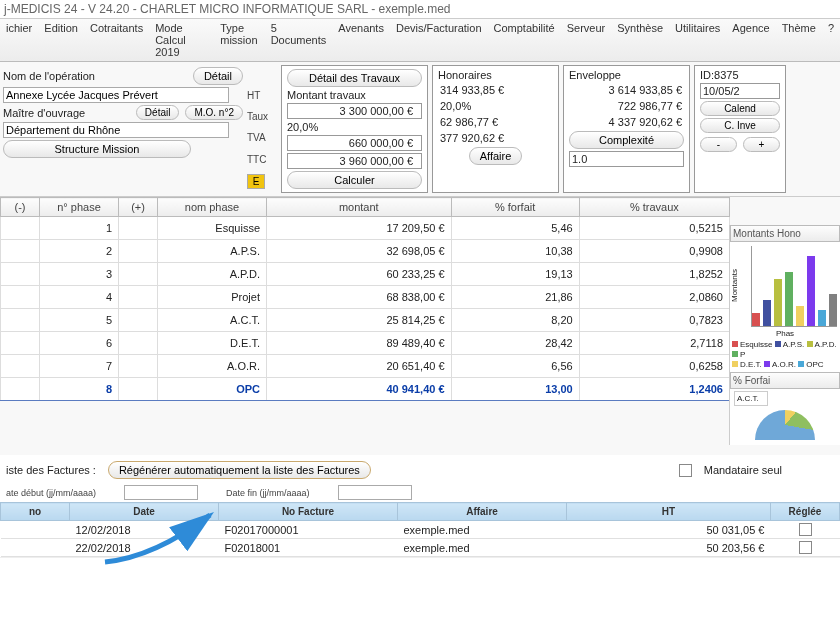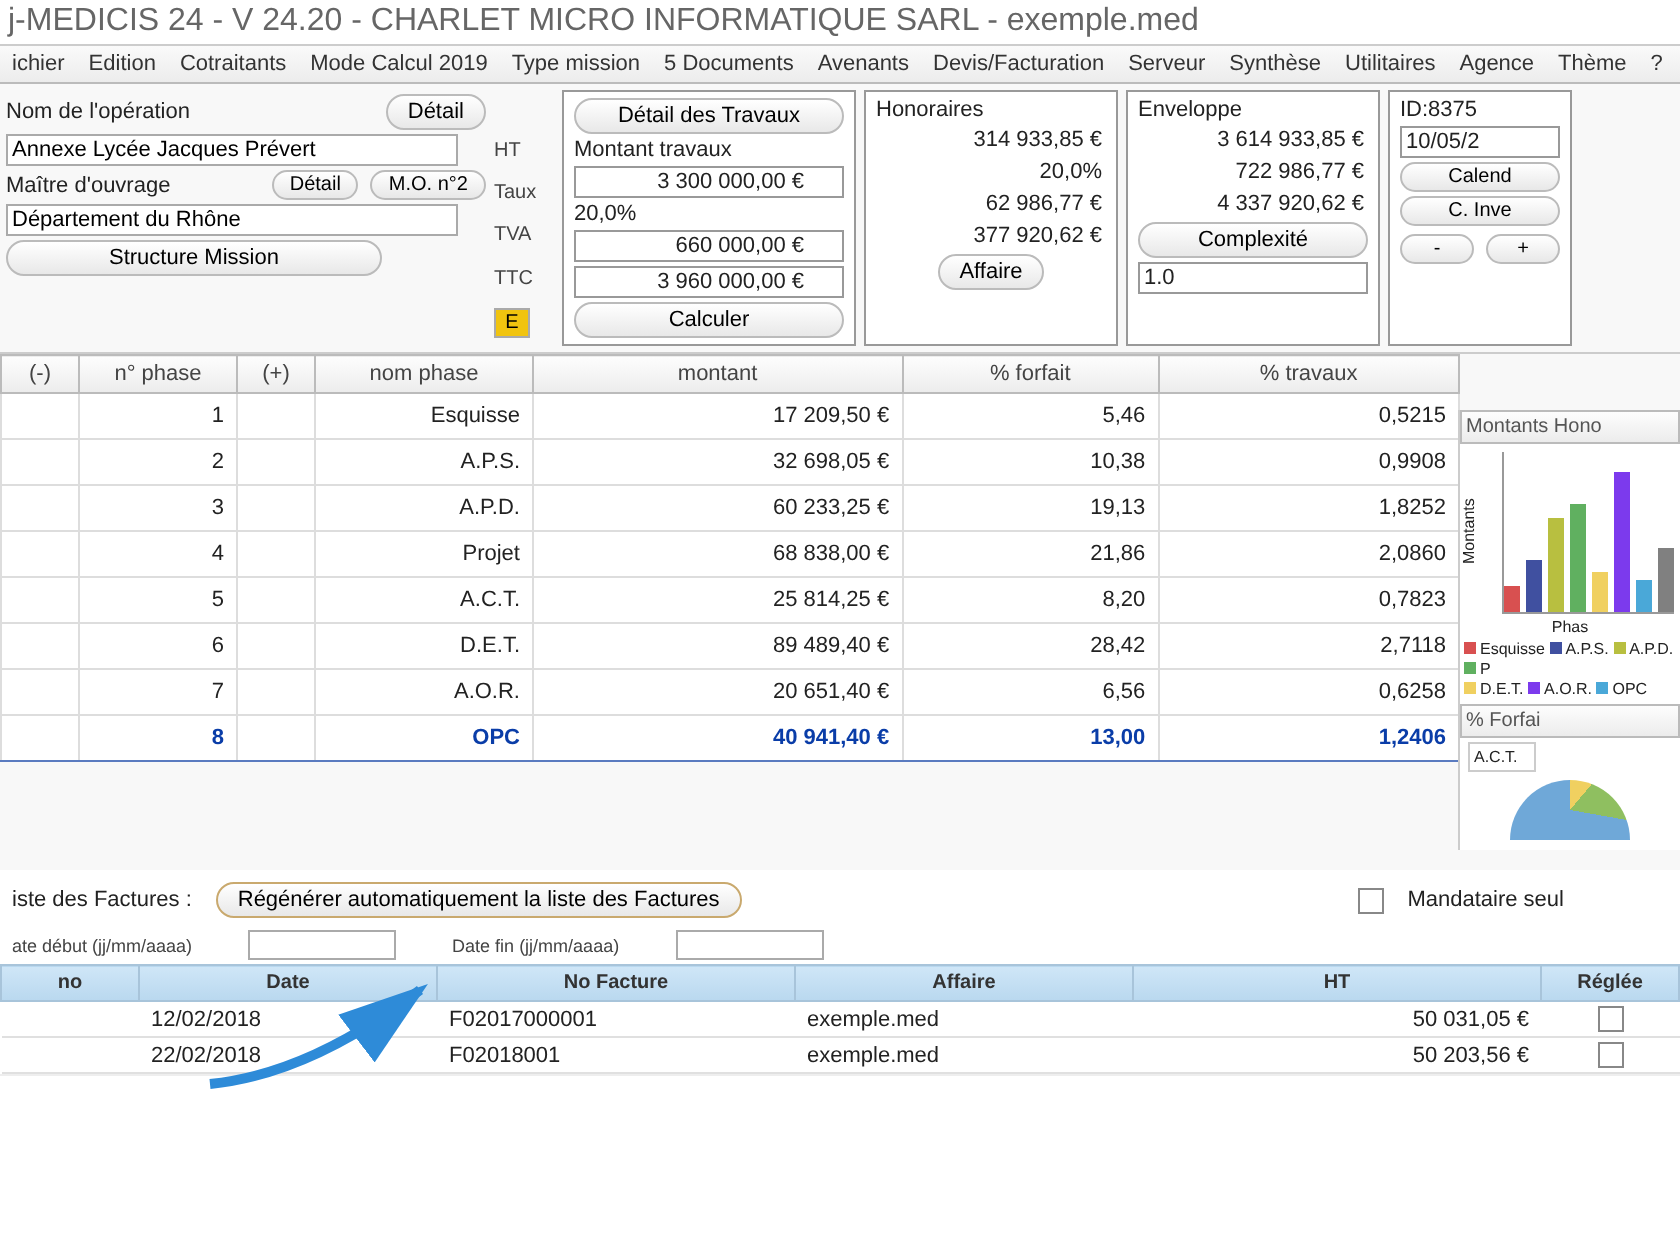--- a/index.html
+++ b/index.html
@@ -1,32 +1,32 @@
 <!DOCTYPE html>
 <html><head>
 <meta charset="utf-8">
 <style>
 html,body{margin:0;padding:0;font-family:Arial,Helvetica,sans-serif;font-size:11px;background:#f8f8f8;color:#222;width:840px;height:630px;overflow:hidden}
-.title-bar{background:#fff;padding:2px 4px;font-size:16px;color:#666;border-bottom:1px solid #ccc}
+.title-bar{background:#fff;padding:2px 4px;font-size:12px;color:#666;border-bottom:1px solid #ccc}
 .menu-bar{background:linear-gradient(#fafafa,#ececec);display:flex;gap:8px;padding:2px 4px;font-size:11px;border-bottom:1px solid #bbb}
 .menu-bar span{padding:1px 2px;cursor:default;color:#333}
 .top-panels{display:flex;gap:4px;padding:3px;border-bottom:1px solid #ccc;background:#f8f8f8;height:135px}
 .btn{background:linear-gradient(#fff,#e8e8e8);border:1px solid #bbb;border-radius:10px;padding:2px 10px;font-size:11px;cursor:pointer;white-space:nowrap}
 .btn-sm{border-radius:8px;padding:1px 8px;font-size:10px}
 .gpanel{border:1px solid #999;background:#fff;padding:3px 5px;display:flex;flex-direction:column;gap:2px;font-size:11px}
 .panel-a{flex:0 0 240px;border:none;background:none}
 .panel-a input[type="text"]{width:150px;background:#fff;border:1px solid #aaa;padding:1px 2px;font-size:11px}
 .row{display:flex;align-items:center;gap:6px;margin:2px 0}
 .vlabels{display:flex;flex-direction:column;justify-content:space-around;width:30px;font-size:10px;color:#444;padding-top:20px}
 .vlabels div{padding:1px 0}
 .vlabels .e{background:#f1c40f;color:#000;text-align:center;width:16px;border:1px solid #aaa}
 .panel-b{flex:0 0 135px}
-.panel-b .val{border:1px solid #999;padding:1px 19px;text-align:right;background:#fff}
+.panel-b .val{border:1px solid #999;padding:1px 8px;text-align:right;background:#fff}
 .panel-c{flex:0 0 115px}
-.panel-c .val{text-align:right;padding:1px 2px}
+.panel-c .val{padding:1px 2px}
 .panel-d{flex:0 0 115px}
 .panel-d .val{text-align:right;padding:1px 2px}
 .panel-e{flex:0 0 80px}
 .phase-table{width:100%;border-collapse:collapse;font-size:11px;background:#fff}
 .phase-table th{background:linear-gradient(#fdfdfd,#ececec);border:1px solid #bbb;padding:3px 4px;font-weight:normal;color:#444;font-size:11px}
 .phase-table td{border-bottom:1px solid #ddd;border-left:1px solid #ddd;border-right:1px solid #ddd;padding:2px 6px;text-align:right;height:18px}
 .phase-table tr.hl td{color:#0a3da8;font-weight:bold;border-top:1px solid #5a7bc0;border-bottom:1px solid #5a7bc0}
 .charts{position:absolute;right:0;top:163px;width:110px;font-size:10px;background:#fff;border-left:1px solid #ccc;height:220px;overflow:hidden}
 .chart-title{font-weight:normal;color:#555;font-size:10px;padding:2px 2px;background:linear-gradient(#fdfdfd,#ececec);border:1px solid #bbb}
 .chart-box{height:80px;border-left:1px solid #999;border-bottom:1px solid #999;margin:4px 4px 2px 12px;display:flex;align-items:flex-end;gap:3px}
@@ -58,20 +58,21 @@
 
 <div class="menu-bar" id="menu-bar">
     <span>ichier</span>
     <span>Edition</span>
     <span>Cotraitants</span>
     <span>Mode Calcul 2019</span>
     <span>Type mission</span>
     <span>5 Documents</span>
     <span>Avenants</span>
     <span>Devis/Facturation</span>
+    <span>Comptabilité</span>
     <span>Serveur</span>
     <span>Synthèse</span>
     <span>Utilitaires</span>
     <span>Agence</span>
     <span>Thème</span>
     <span>?</span>
   </div>
 
 <div class="main-wrap">
 

